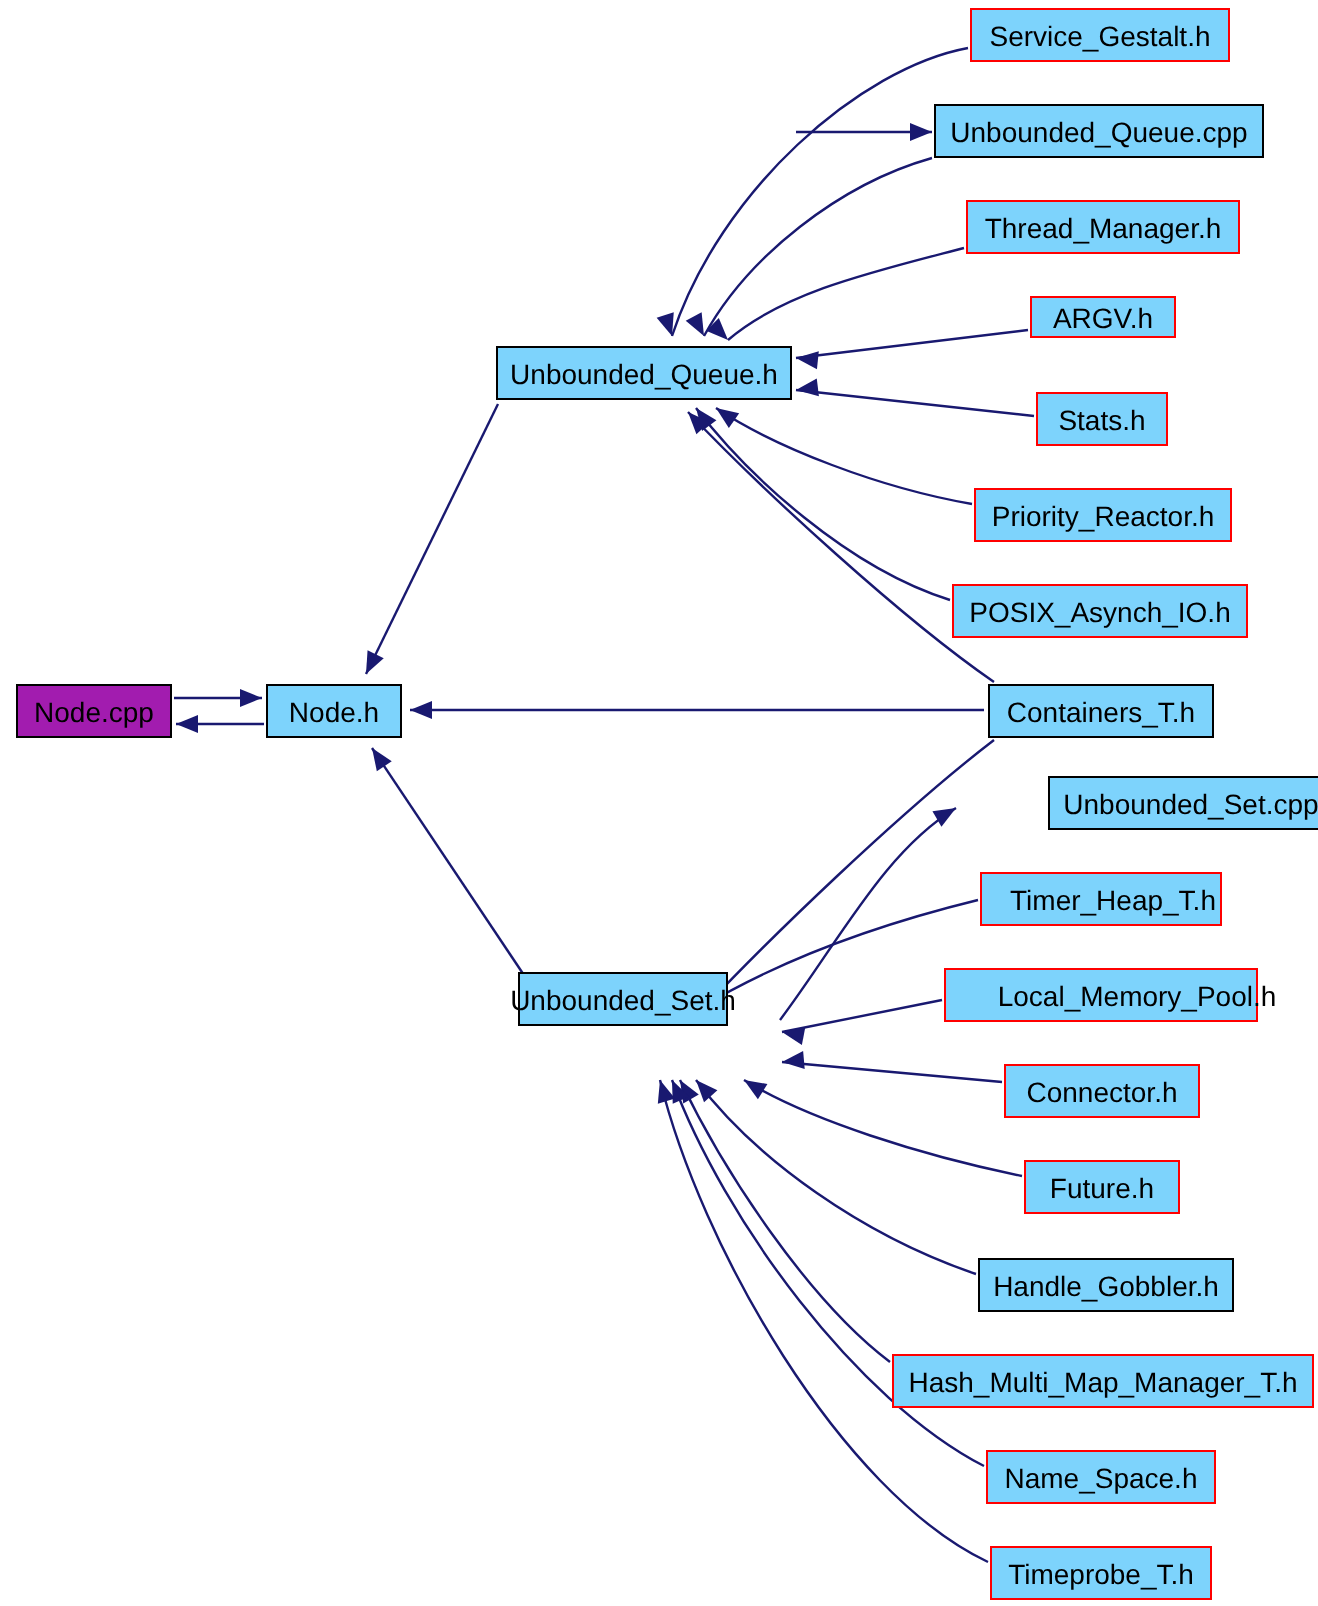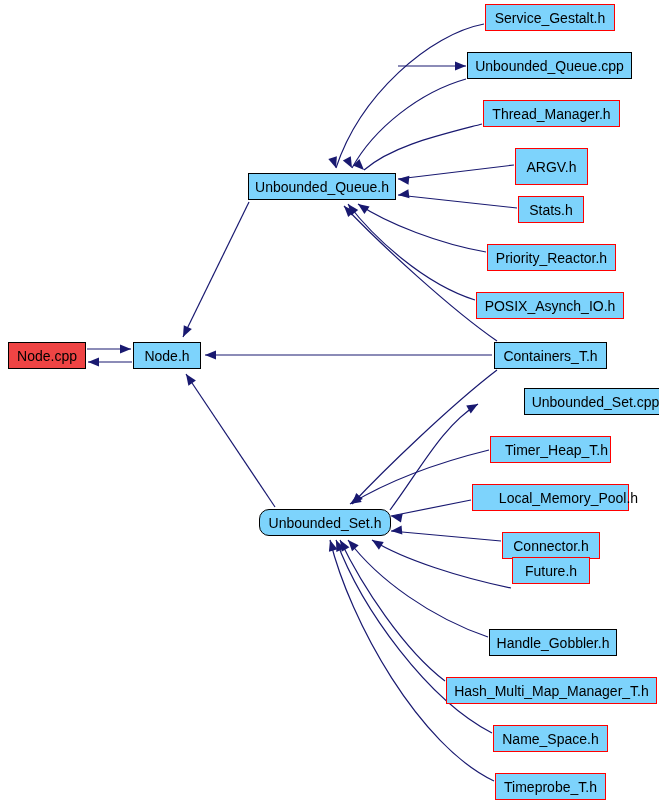--- a/index.html
+++ b/index.html
@@ -38,21 +38,21 @@
     line-height: 1;
     white-space: nowrap;
     letter-spacing: 0px;
     z-index: 5;
   }
   .node.black {
     border-color: #000000;
   }
   .node.current {
     border-color: #000000;
-    background: #ef4444;
+    background: #a21caf;
   }
   .node-label {
     padding: 0 6px;
     font-family: "Liberation Sans", sans-serif;
   }
 </style>
 </head>
 <body>
 
 <div id="graph">
@@ -115,33 +115,33 @@
   <div id="nodes">
       <div class="node current" style="left: 8px; top: 342px; width: 78px; height: 27px;">
         <span class="node-label">Node.cpp</span>
       </div>
       <div class="node black" style="left: 133px; top: 342px; width: 68px; height: 27px;">
         <span class="node-label">Node.h</span>
       </div>
       <div class="node black" style="left: 248px; top: 173px; width: 148px; height: 27px;">
         <span class="node-label">Unbounded_Queue.h</span>
       </div>
-      <div class="node black" style="left: 259px; top: 509px; width: 132px; height: 27px; border-radius: 10px;">
+      <div class="node black" style="left: 259px; top: 486px; width: 105px; height: 27px;">
         <span class="node-label">Unbounded_Set.h</span>
       </div>
       <div class="node" style="left: 485px; top: 4px; width: 130px; height: 27px;">
         <span class="node-label">Service_Gestalt.h</span>
       </div>
       <div class="node black" style="left: 467px; top: 52px; width: 165px; height: 27px;">
         <span class="node-label">Unbounded_Queue.cpp</span>
       </div>
       <div class="node" style="left: 483px; top: 100px; width: 137px; height: 27px;">
         <span class="node-label">Thread_Manager.h</span>
       </div>
-      <div class="node" style="left: 515px; top: 148px; width: 73px; height: 37px;">
+      <div class="node" style="left: 515px; top: 148px; width: 73px; height: 21px;">
         <span class="node-label">ARGV.h</span>
       </div>
       <div class="node" style="left: 518px; top: 196px; width: 66px; height: 27px;">
         <span class="node-label">Stats.h</span>
       </div>
       <div class="node" style="left: 487px; top: 244px; width: 129px; height: 27px;">
         <span class="node-label">Priority_Reactor.h</span>
       </div>
       <div class="node" style="left: 476px; top: 292px; width: 148px; height: 27px; text-align: right;">
         <span class="node-label">POSIX_Asynch_IO.h</span>
@@ -154,21 +154,21 @@
       </div>
       <div class="node" style="left: 490px; top: 436px; width: 121px; height: 27px; padding-left: 12px;">
         <span class="node-label">Timer_Heap_T.h</span>
       </div>
       <div class="node" style="left: 472px; top: 484px; width: 157px; height: 27px; padding-left: 36px;">
         <span class="node-label">Local_Memory_Pool.h</span>
       </div>
       <div class="node" style="left: 502px; top: 532px; width: 98px; height: 27px;">
         <span class="node-label">Connector.h</span>
       </div>
-      <div class="node" style="left: 512px; top: 557px; width: 78px; height: 27px;">
+      <div class="node" style="left: 512px; top: 580px; width: 78px; height: 27px;">
         <span class="node-label">Future.h</span>
       </div>
       <div class="node black" style="left: 489px; top: 629px; width: 128px; height: 27px;">
         <span class="node-label">Handle_Gobbler.h</span>
       </div>
       <div class="node" style="left: 446px; top: 677px; width: 211px; height: 27px;">
         <span class="node-label">Hash_Multi_Map_Manager_T.h</span>
       </div>
       <div class="node" style="left: 493px; top: 725px; width: 115px; height: 27px;">
         <span class="node-label">Name_Space.h</span>

